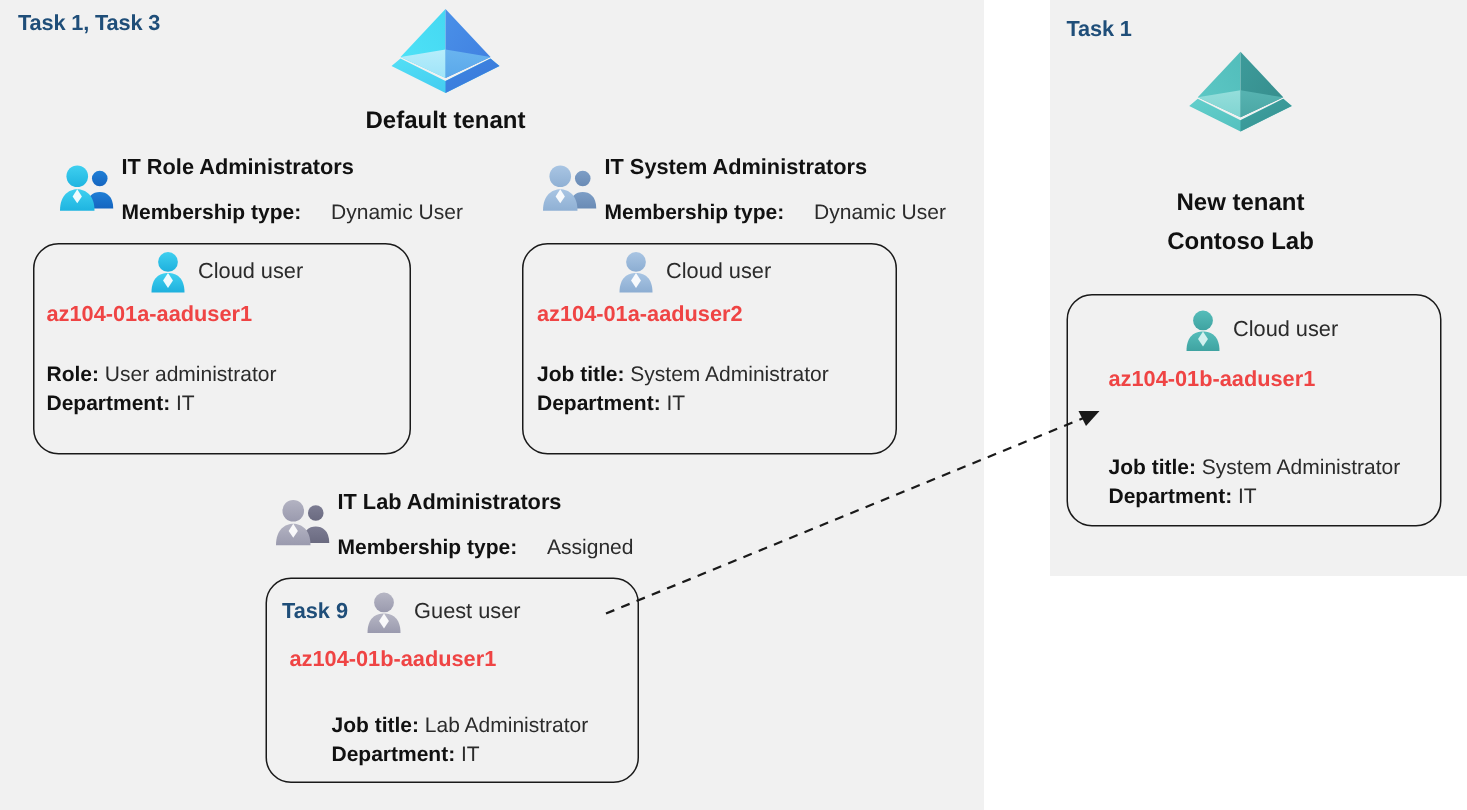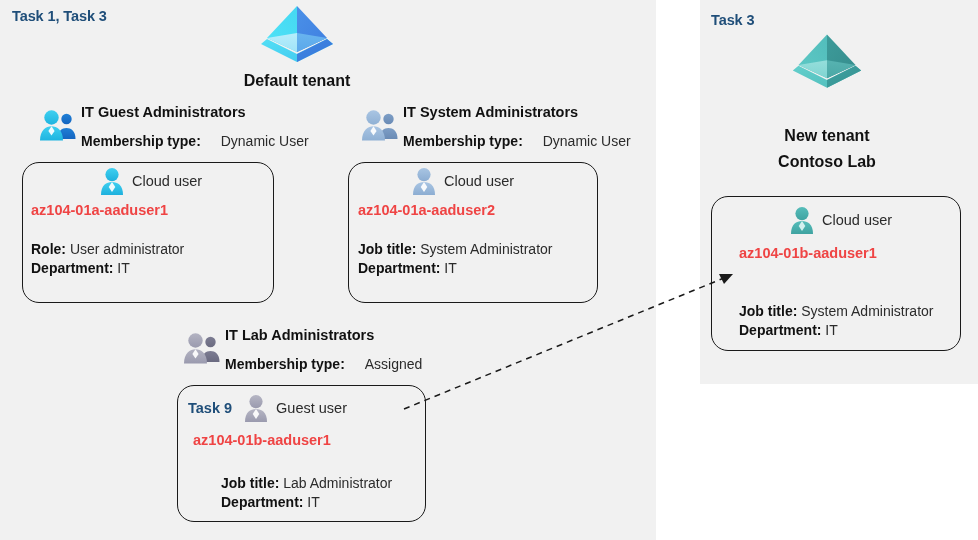--- a/index.html
+++ b/index.html
@@ -54,21 +54,21 @@
   svg.icon{display:block;}
   .abs{position:absolute;}
 </style>
 </head>
 <body>
 
 <div class="panel" id="left-panel"></div>
 <div class="panel" id="right-panel"></div>
 
 <div class="task-label" style="left:12px;top:8px;">Task 1, Task 3</div>
-<div class="task-label" style="left:711px;top:12px;">Task 3</div>
+<div class="task-label" style="left:711px;top:12px;">Task 1</div>
 
 <div class="abs" style="left:257px;top:2px;">
   <svg class="icon" width="80" height="68" viewBox="0 0 80 68">
     <defs>
       <linearGradient id="pyrL" x1="0" y1="1" x2="1" y2="0">
         <stop offset="0" stop-color="#4fe3f7"></stop>
           <stop offset="1" stop-color="#45d8f2"></stop>
       </linearGradient>
       <linearGradient id="pyrR" x1="0" y1="0" x2="1" y2="1">
         <stop offset="0" stop-color="#4a90e8"></stop>
@@ -153,21 +153,21 @@
             <stop offset="1" stop-color="#1eb4e0"></stop>
         </linearGradient>
       </defs>
       <circle cx="28.5" cy="11" r="5.2" fill="url(#gc-back)"></circle>
       <path d="M19.5 31 C19.5 22.8 24 20 28.5 20 C33 20 37.5 22.8 37.5 31 Z" fill="url(#gc-back)"></path>
       <circle cx="13.5" cy="9.5" r="7.2" fill="url(#gc-front)"></circle>
       <path d="M2 32.5 C2 22 8 18.2 13.5 18.2 C19 18.2 25 22 25 32.5 Z" fill="url(#gc-front)"></path>
       <path d="M13.5 18.2 L10.4 23 L13.5 27.5 L16.6 23 Z" fill="#ffffff" opacity="0.92"></path>
     </svg>
   </div>
-  <div class="group-title" style="position:absolute;left:43px;top:0px;">IT Guest Administrators</div>
+  <div class="group-title" style="position:absolute;left:43px;top:0px;">IT Role Administrators</div>
   <div class="group-meta" style="position:absolute;left:43px;top:28px;">
     <b>Membership type:</b>
     <span class="val">Dynamic User</span>
   </div>
 </div>
 
 <div class="card" style="left:22px;top:162px;width:252px;height:141px;"></div>
 <div class="card-head" style="left:98px;top:166px;">
   <span>
     <svg class="icon" width="28" height="30" viewBox="0 0 28 30">

